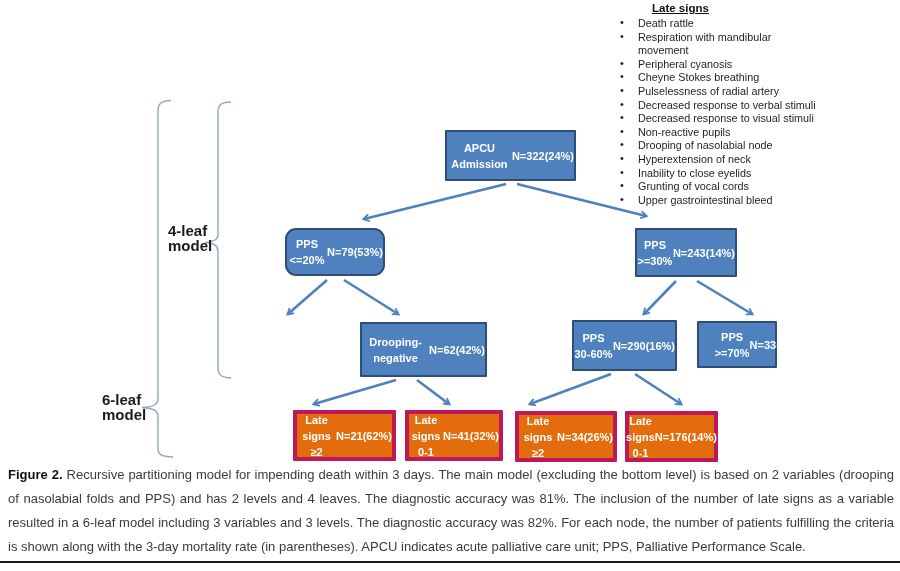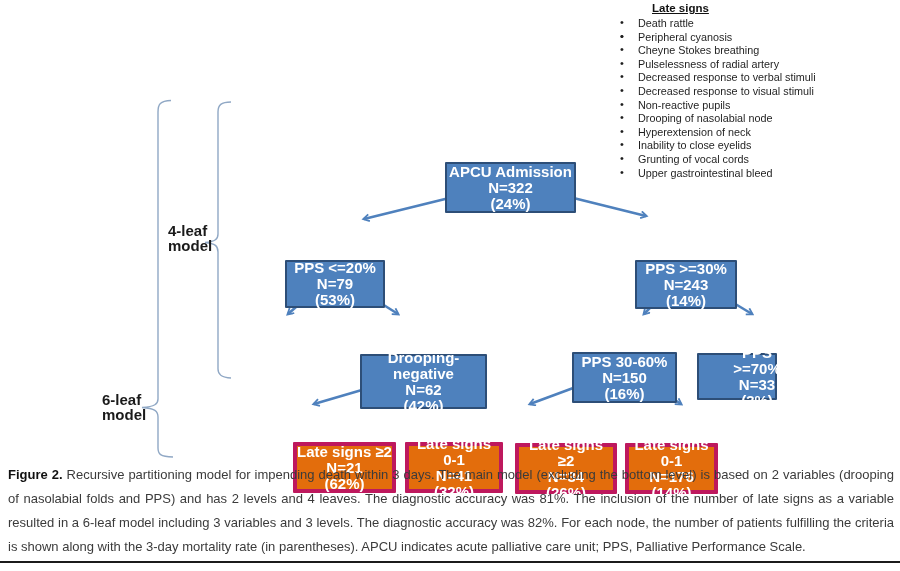--- a/index.html
+++ b/index.html
@@ -3,28 +3,28 @@
 <meta charset="utf-8">
 <style>
   html,body{margin:0;padding:0;background:#fff;}
   .page{
     position:relative;width:900px;height:571px;background:#ffffff;
     font-family:"Liberation Sans", sans-serif;overflow:hidden;
   }
   
   .node{
     position:absolute;box-sizing:border-box;
-    display:flex;flex-direction:column;align-items:center;justify-content:center;
-    color:#ffffff;font-weight:bold;font-size:15px;line-height:16px;
-    text-align:center;border-radius:1px;margin-top:32px;
+    display:flex;align-items:center;justify-content:center;
+    color:#ffffff;font-weight:bold;font-size:11px;line-height:16px;
+    text-align:center;border-radius:1px;
   }
   .node.blue{background:#4E81BD;border:2px solid #2D4E77;}
   .node.orange{background:#E36D0C;border:4px solid #be185d;}
   .n-root{left:445px;top:130px;width:131px;height:51px;}
-  .n-l2a{left:285px;top:228px;width:100px;height:48px;}
+  .n-l2a{left:285px;top:228px;width:100px;height:48px;border-radius:11px;}
   .n-l2b{left:635px;top:228px;width:102px;height:49px;}
   .n-l3a{left:220px;top:322px;width:118px;height:55px;}
   .n-l3b{left:360px;top:322px;width:127px;height:55px;}
   .n-l3c{left:572px;top:320px;width:105px;height:51px;}
   .n-l3d{left:697px;top:321px;width:80px;height:47px;padding-left:40px;}
   .n-o1{left:293px;top:410px;width:103px;height:51px;}
   .n-o2{left:405px;top:410px;width:98px;height:51px;}
   .n-o3{left:515px;top:411px;width:102px;height:51px;}
   .n-o4{left:625px;top:411px;width:93px;height:51px;}
   
@@ -84,21 +84,22 @@
     <g stroke="#90A8C5" stroke-width="1.4" fill="none">
       <path d="M171,100.5 C160,101 158,104 158,112 L158,399 C158,404 155,406.5 142,407.5 C155,408.5 158,411 158,417 L158,448 C158,454 160,456.5 173,457"></path>
       <path d="M231,102 C221,102 218,105 218,112 L218,234 C218,239 215.5,241.5 205,242.5 C215.5,243.5 218,246 218,252 L218,369 C218,374.5 221,377.5 231,378"></path>
     </g>
   </svg>
 
   <div class="late-signs">
     <div class="title">Late signs</div>
     <ul>
       <li><span class="bullet">•</span><span>Death rattle</span></li>
-      <li><span class="bullet">•</span></li>
+      <li><span class="bullet">•</span><span>Respiration with mandibular
+movement</span></li>
       <li><span class="bullet">•</span><span>Peripheral cyanosis</span></li>
       <li><span class="bullet">•</span><span>Cheyne Stokes breathing</span></li>
       <li><span class="bullet">•</span><span>Pulselessness of radial artery</span></li>
       <li><span class="bullet">•</span><span>Decreased response to verbal stimuli</span></li>
       <li><span class="bullet">•</span><span>Decreased response to visual stimuli</span></li>
       <li><span class="bullet">•</span><span>Non-reactive pupils</span></li>
       <li><span class="bullet">•</span><span>Drooping of nasolabial node</span></li>
       <li><span class="bullet">•</span><span>Hyperextension of neck</span></li>
       <li><span class="bullet">•</span><span>Inability to close eyelids</span></li>
       <li><span class="bullet">•</span><span>Grunting of vocal cords</span></li>
@@ -130,21 +131,21 @@
     <div>N=243</div>
     <div>(14%)</div>
   </div>
   <div class="node blue n-l3b">
     <div>Drooping-negative</div>
     <div>N=62</div>
     <div>(42%)</div>
   </div>
   <div class="node blue n-l3c">
     <div>PPS 30-60%</div>
-    <div>N=150</div>
+    <div>N=290</div>
     <div>(16%)</div>
   </div>
   <div class="node blue n-l3d">
     <div>PPS &gt;=70%</div>
     <div>N=33</div>
     <div>(3%)</div>
   </div>
   <div class="node orange n-o1">
     <div>Late signs ≥2</div>
     <div>N=21</div>

